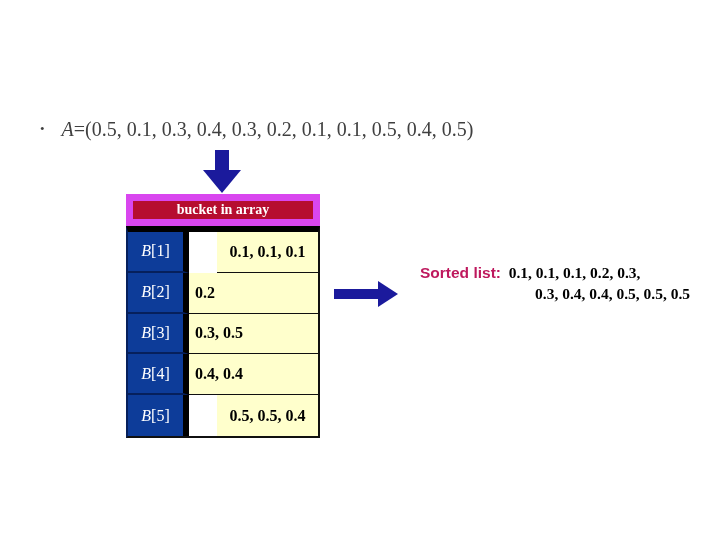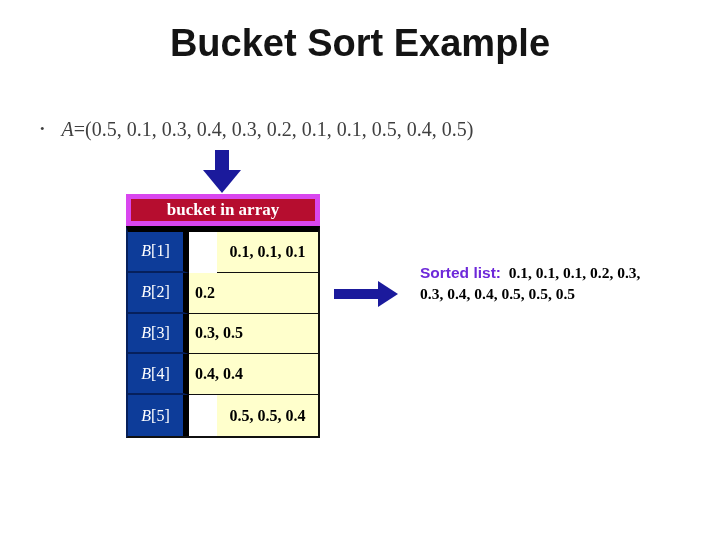--- a/index.html
+++ b/index.html
@@ -20,21 +20,21 @@
   }
   .bullet-marker{font-size:13px;vertical-align:3px;margin-right:17px;}
   .bullet-var{font-style:italic;}
   
   .down-arrow{position:absolute;left:202px;top:150px;width:40px;height:43px;}
   .right-arrow{position:absolute;left:334px;top:281px;width:64px;height:26px;}
   
   .bucket-table{position:absolute;left:126px;top:194px;width:194px;}
   .bucket-header{
     box-sizing:border-box;width:194px;height:32px;background:#B60D2F;
-    border:5px solid #d946ef;color:#ffffff;font-weight:bold;font-size:17px;
+    border:7px solid #d946ef;color:#ffffff;font-weight:bold;font-size:14px;
     display:flex;align-items:center;justify-content:center;
     font-family:"Liberation Serif", serif;
     text-align:center;
   }
   .bucket-body{
     box-sizing:border-box;width:194px;height:212px;
     border-top:6px solid #000000;border-bottom:2px solid #101010;
     border-left:2px solid #06205c;border-right:2px solid #101010;
     display:flex;flex-direction:column;
   }
@@ -52,29 +52,28 @@
     border-bottom:1.5px solid #101010;
   }
   .bucket-row:last-child .bucket-values{border-bottom:none;}
   .bucket-values.left{justify-content:flex-start;padding-left:6px;}
   .bucket-values.center{justify-content:center;margin-left:28px;}
   
   .sorted-block{
     position:absolute;left:420px;top:262px;width:270px;
     font-size:15.5px;line-height:21px;color:#000;
   }
-  .sorted-label{font-family:"Liberation Sans", sans-serif;font-weight:600;color:#6d28d9;}
-  .sorted-values{font-family:"Liberation Serif", serif;font-weight:bold;}
+  .sorted-label{font-family:"Liberation Sans", sans-serif;font-weight:600;color:#be185d;}
+  .sorted-values{font-family:"Liberation Serif", serif;font-weight:bold;text-align:right;}
 </style>
 </head>
 <body>
 
 <div class="slide">
 
-  <div class="title">Bucket Sort Example</div>
 
   <div class="bullet-line">
     <span class="bullet-marker">•</span><span class="bullet-var">A</span><span>=(0.5, 0.1, 0.3, 0.4, 0.3, 0.2, 0.1, 0.1, 0.5, 0.4, 0.5)</span>
   </div>
 
   <svg class="down-arrow" viewBox="0 0 40 43" xmlns="http://www.w3.org/2000/svg">
     <rect x="13" y="0" width="14" height="22" fill="#1B1A9C"></rect>
     <polygon points="1,20 39,20 20,43" fill="#1B1A9C"></polygon>
   </svg>
 

